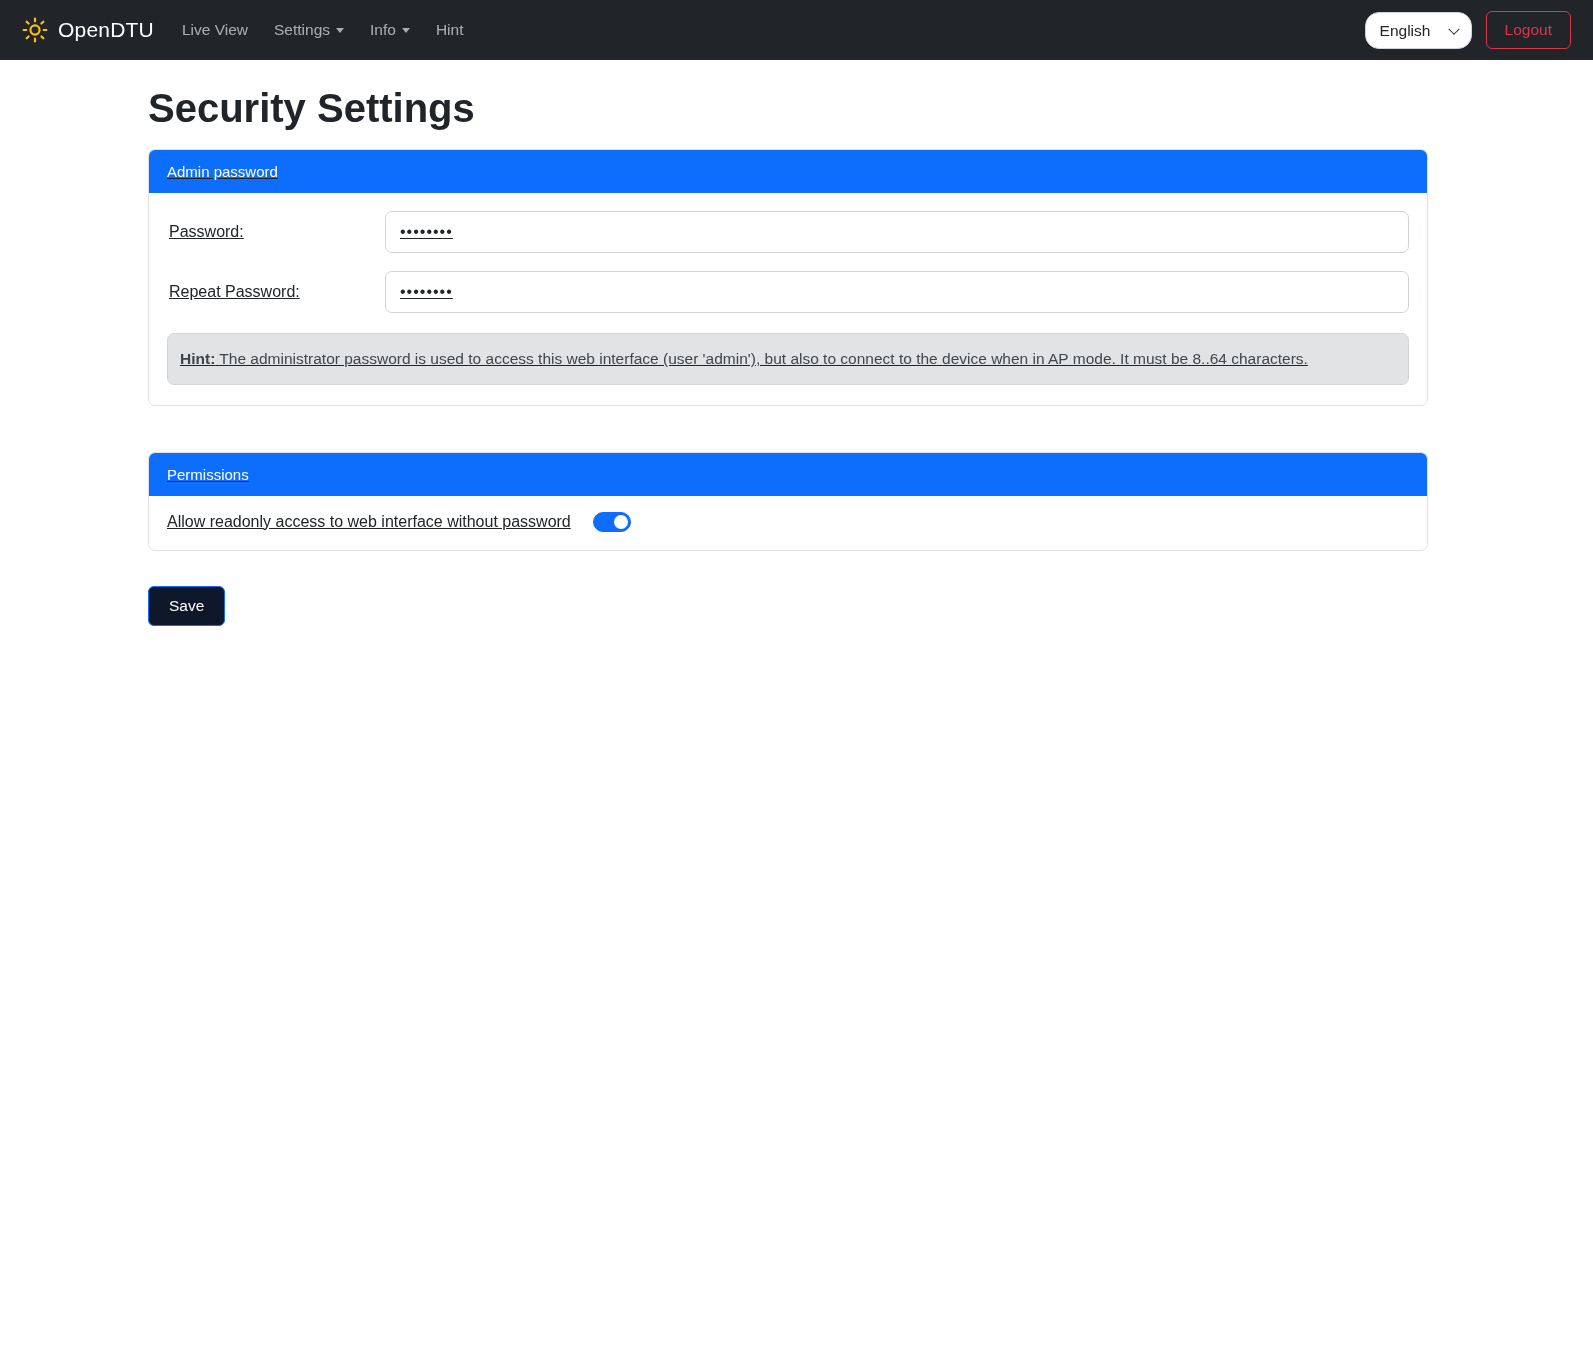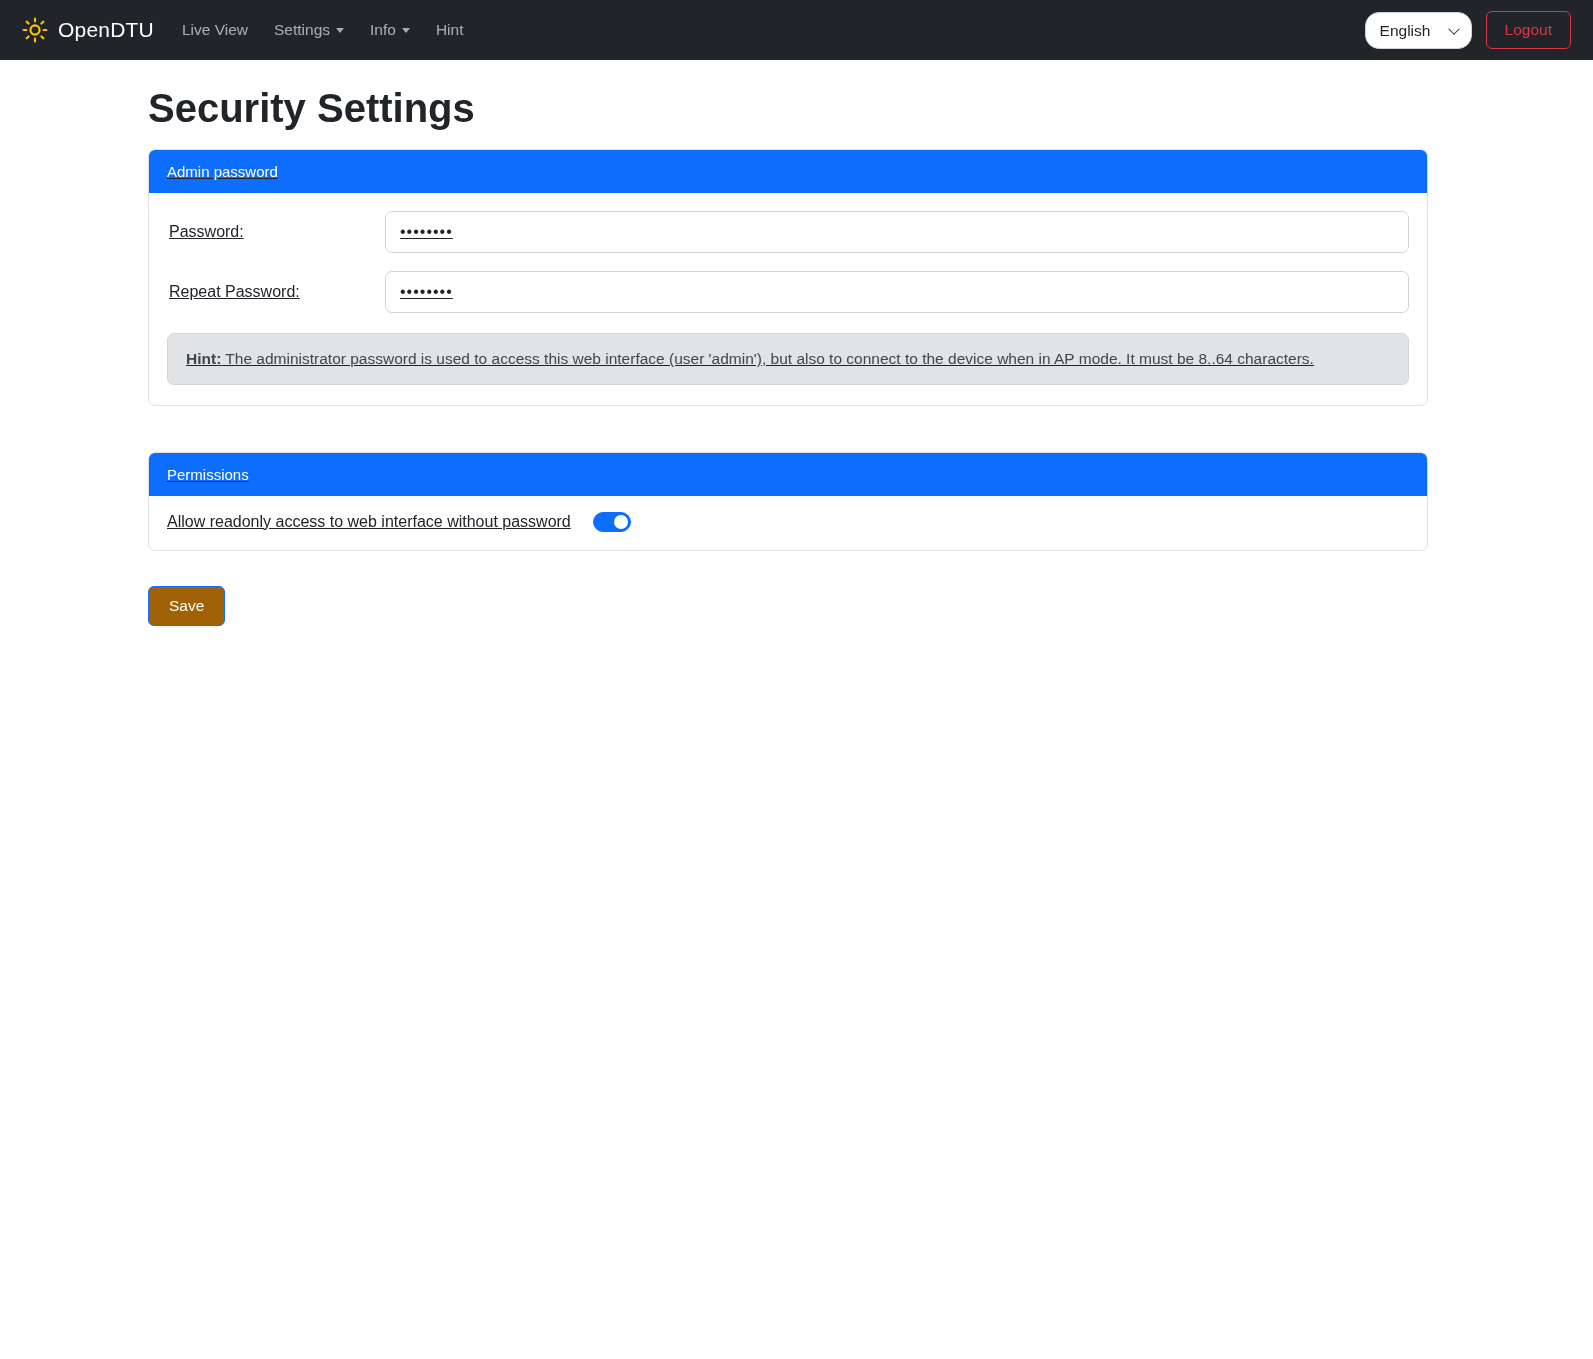--- a/index.html
+++ b/index.html
@@ -150,21 +150,21 @@
     color: #212529;
     background: #fff;
     outline: none;
   }
   .form-control::placeholder { color: #9aa0a6; }
 
   .hint {
     background: #e2e3e5;
     border: 1px solid #d3d6d8;
     border-radius: 7px;
-    padding: 14px 18px;
+    padding: 14px 12px;
     font-size: 15.5px;
     color: #41464b;
     margin-top: 20px;
     line-height: 1.4;
   }
   .hint b { font-weight: bold; }
 
   .perm-row {
     display: flex;
     align-items: center;
@@ -188,21 +188,21 @@
   .switch .knob {
     position: absolute;
     top: 2px;
     left: 20px;
     width: 14px; height: 14px;
     border-radius: 50%;
     background: #fff;
   }
 
   .save-btn {
-    background: #a16207;
+    background: #0f172a;
     border: 1px solid #0d6efd;
     color: #fff;
     font-size: 15.5px;
     font-family: "Liberation Sans", sans-serif;
     border-radius: 6px;
     padding: 10px 20px;
     cursor: pointer;
     margin-top: -28px;
   }
 </style>

